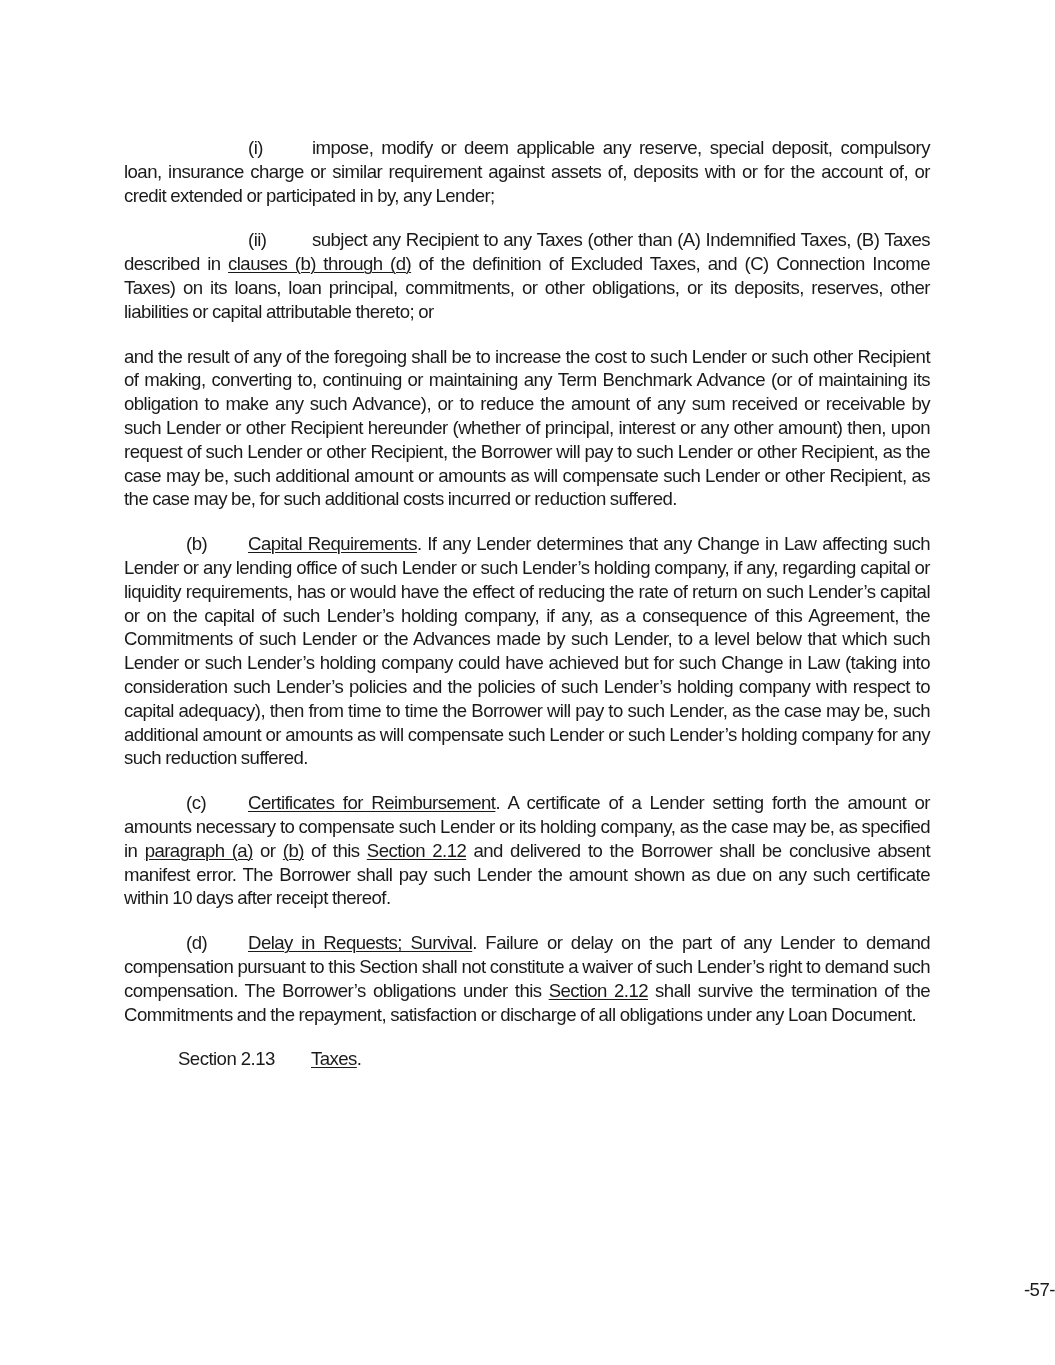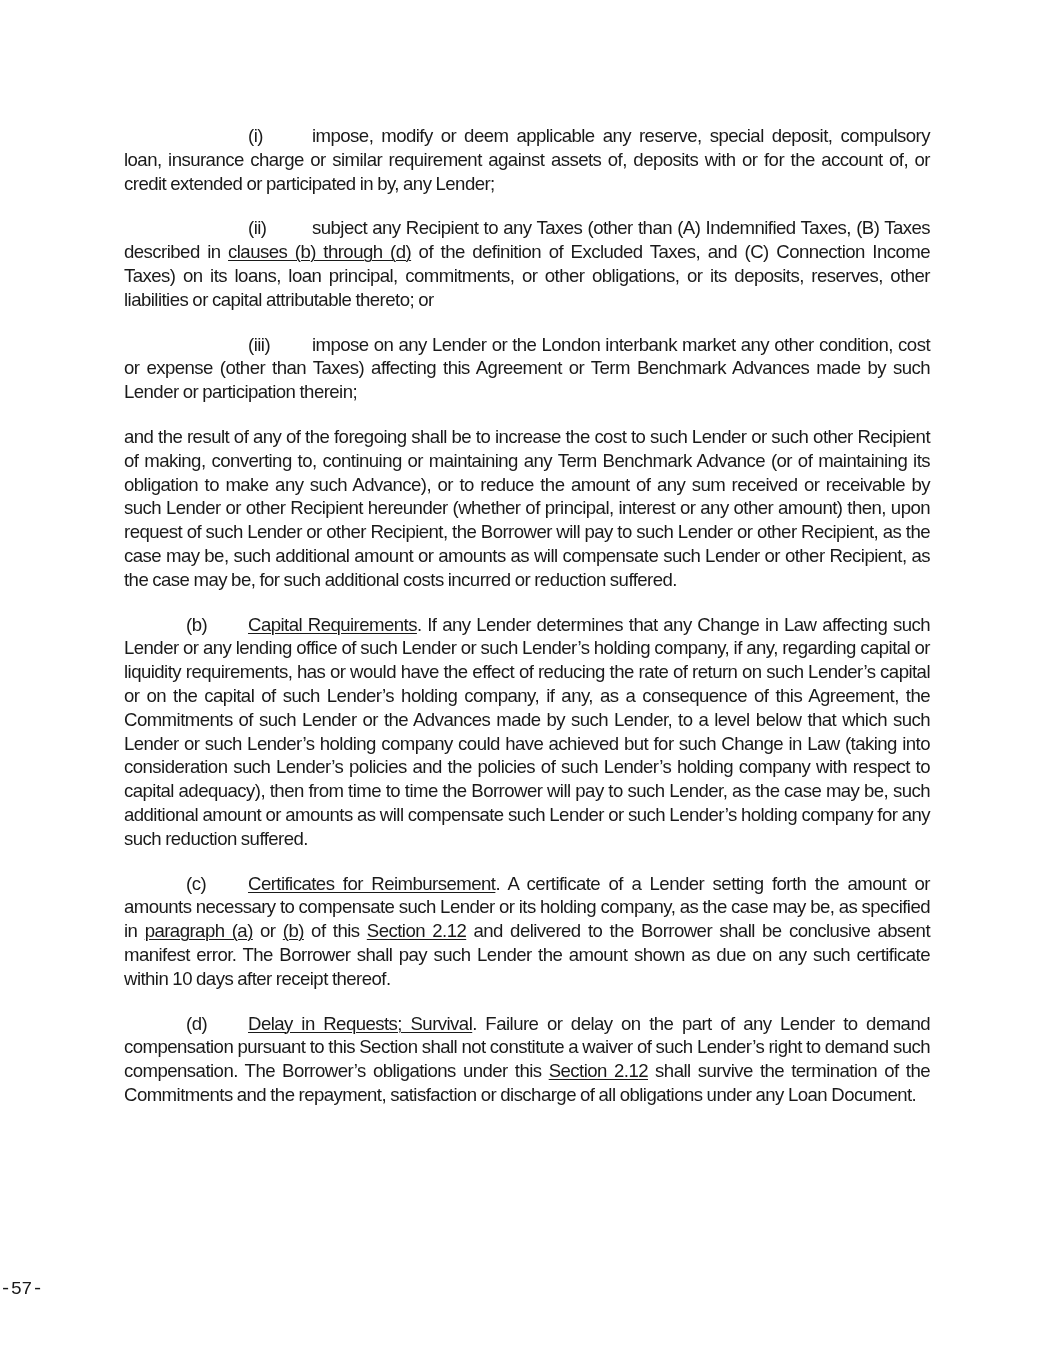--- a/index.html
+++ b/index.html
@@ -1,18 +1,18 @@
 <!DOCTYPE html>
 <html><head>
   <meta charset="utf-8">
   <style>
     html, body { margin: 0; padding: 0; background: #ffffff; }
     body { width: 1055px; height: 1365px; position: relative; overflow: hidden; }
     .page {
-      position: absolute; left: 124px; top: 124px; width: 806px;
+      position: absolute; left: 124px; top: 136px; width: 806px;
       color: #1a1a1a;
       font-family: "Liberation Sans", sans-serif;
       font-size: 18.6px; line-height: 23.8px;
     }
     .para {
       margin: 0 0 21px 0;
       text-align: justify;
       text-align-last: left;
       letter-spacing: -0.55px;
       word-spacing: -0.5px;
@@ -22,40 +22,40 @@
     .marker { display: inline-block; }
     .marker-i { width: 64px; }
     .marker-b { width: 62px; }
     u, .ul { text-underline-offset: 2px; text-decoration-thickness: 1px; }
     .section-heading {
       margin: 4px 0 0 54px;
       letter-spacing: -0.55px;
     }
     .section-heading .secnum { display: inline-block; width: 133px; }
     .page-number {
-      position: absolute; top: 1279px; left: 0; width: 1055px; text-align: left;
-      font-family: Liberation Mono, monospace; font-size: 18.6px; color: #1a1a1a;
+      position: absolute; top: 1279px; left: 0; width: 1055px; text-align: right;
+      font-family: Liberation Sans, sans-serif; font-size: 18.6px; color: #1a1a1a;
       letter-spacing: -0.5px;
     }
   </style>
 </head>
 <body>
 
 <div class="page">
 
   <p class="para"><span class="lead-deep"></span><span class="marker marker-i">(i)</span><span>impose, modify or deem applicable any reserve, special deposit, compulsory loan, insurance charge or similar requirement against assets of, deposits with or for the account of, or credit extended or participated in by, any Lender;</span></p>
 
   <p class="para"><span class="lead-deep"></span><span class="marker marker-i">(ii)</span><span>subject any Recipient to any Taxes (other than (A) Indemnified Taxes, (B) Taxes described in </span><u>clauses (b) through (d)</u><span> of the definition of Excluded Taxes, and (C) Connection Income Taxes) on its loans, loan principal, commitments, or other obligations, or its deposits, reserves, other liabilities or capital attributable thereto; or</span></p>
 
-  <p class="para"><span class="lead-deep"></span><span class="marker marker-i">(iii)</span><span>impose on any Lender or the London interbank market any other condition, cost or expense (other than Taxes) affecting this Agreement or Term Benchmark Advances made by such Lender or participation therein;</span></p>
 
   <p class="para">and the result of any of the foregoing shall be to increase the cost to such Lender or such other Recipient of making, converting to, continuing or maintaining any Term Benchmark Advance (or of maintaining its obligation to make any such Advance), or to reduce the amount of any sum received or receivable by such Lender or other Recipient hereunder (whether of principal, interest or any other amount) then, upon request of such Lender or other Recipient, the Borrower will pay to such Lender or other Recipient, as the case may be, such additional amount or amounts as will compensate such Lender or other Recipient, as the case may be, for such additional costs incurred or reduction suffered.</p>
 
   <p class="para"><span class="lead-mid"></span><span class="marker marker-b">(b)</span><u>Capital Requirements</u><span>.  If any Lender determines that any Change in Law affecting such Lender or any lending office of such Lender or such Lender’s holding company, if any, regarding capital or liquidity requirements, has or would have the effect of reducing the rate of return on such Lender’s capital or on the capital of such Lender’s holding company, if any, as a consequence of this Agreement, the Commitments of such Lender or the Advances made by such Lender, to a level below that which such Lender or such Lender’s holding company could have achieved but for such Change in Law (taking into consideration such Lender’s policies and the policies of such Lender’s holding company with respect to capital adequacy), then from time to time the Borrower will pay to such Lender, as the case may be, such additional amount or amounts as will compensate such Lender or such Lender’s holding company for any such reduction suffered.</span></p>
 
   <p class="para"><span class="lead-mid"></span><span class="marker marker-b">(c)</span><u>Certificates for Reimbursement</u><span>.  A certificate of a Lender setting forth the amount or amounts necessary to compensate such Lender or its holding company, as the case may be, as specified in </span><u>paragraph (a)</u><span> or </span><u>(b)</u><span> of this </span><u>Section 2.12</u><span> and delivered to the Borrower shall be conclusive absent manifest error.  The Borrower shall pay such Lender the amount shown as due on any such certificate within 10 days after receipt thereof.</span></p>
 
   <p class="para"><span class="lead-mid"></span><span class="marker marker-b">(d)</span><u>Delay in Requests; Survival</u><span>.  Failure or delay on the part of any Lender to demand compensation pursuant to this Section shall not constitute a waiver of such Lender’s right to demand such compensation.  The Borrower’s obligations under this </span><u>Section 2.12</u><span> shall survive the termination of the Commitments and the repayment, satisfaction or discharge of all obligations under any Loan Document.</span></p>
 
+  <div class="section-heading"><span class="secnum">Section 2.13</span><u>Taxes</u><span>.</span></div>
 
 </div>
 
 <div class="page-number">-57-</div>
 
 </body></html>

